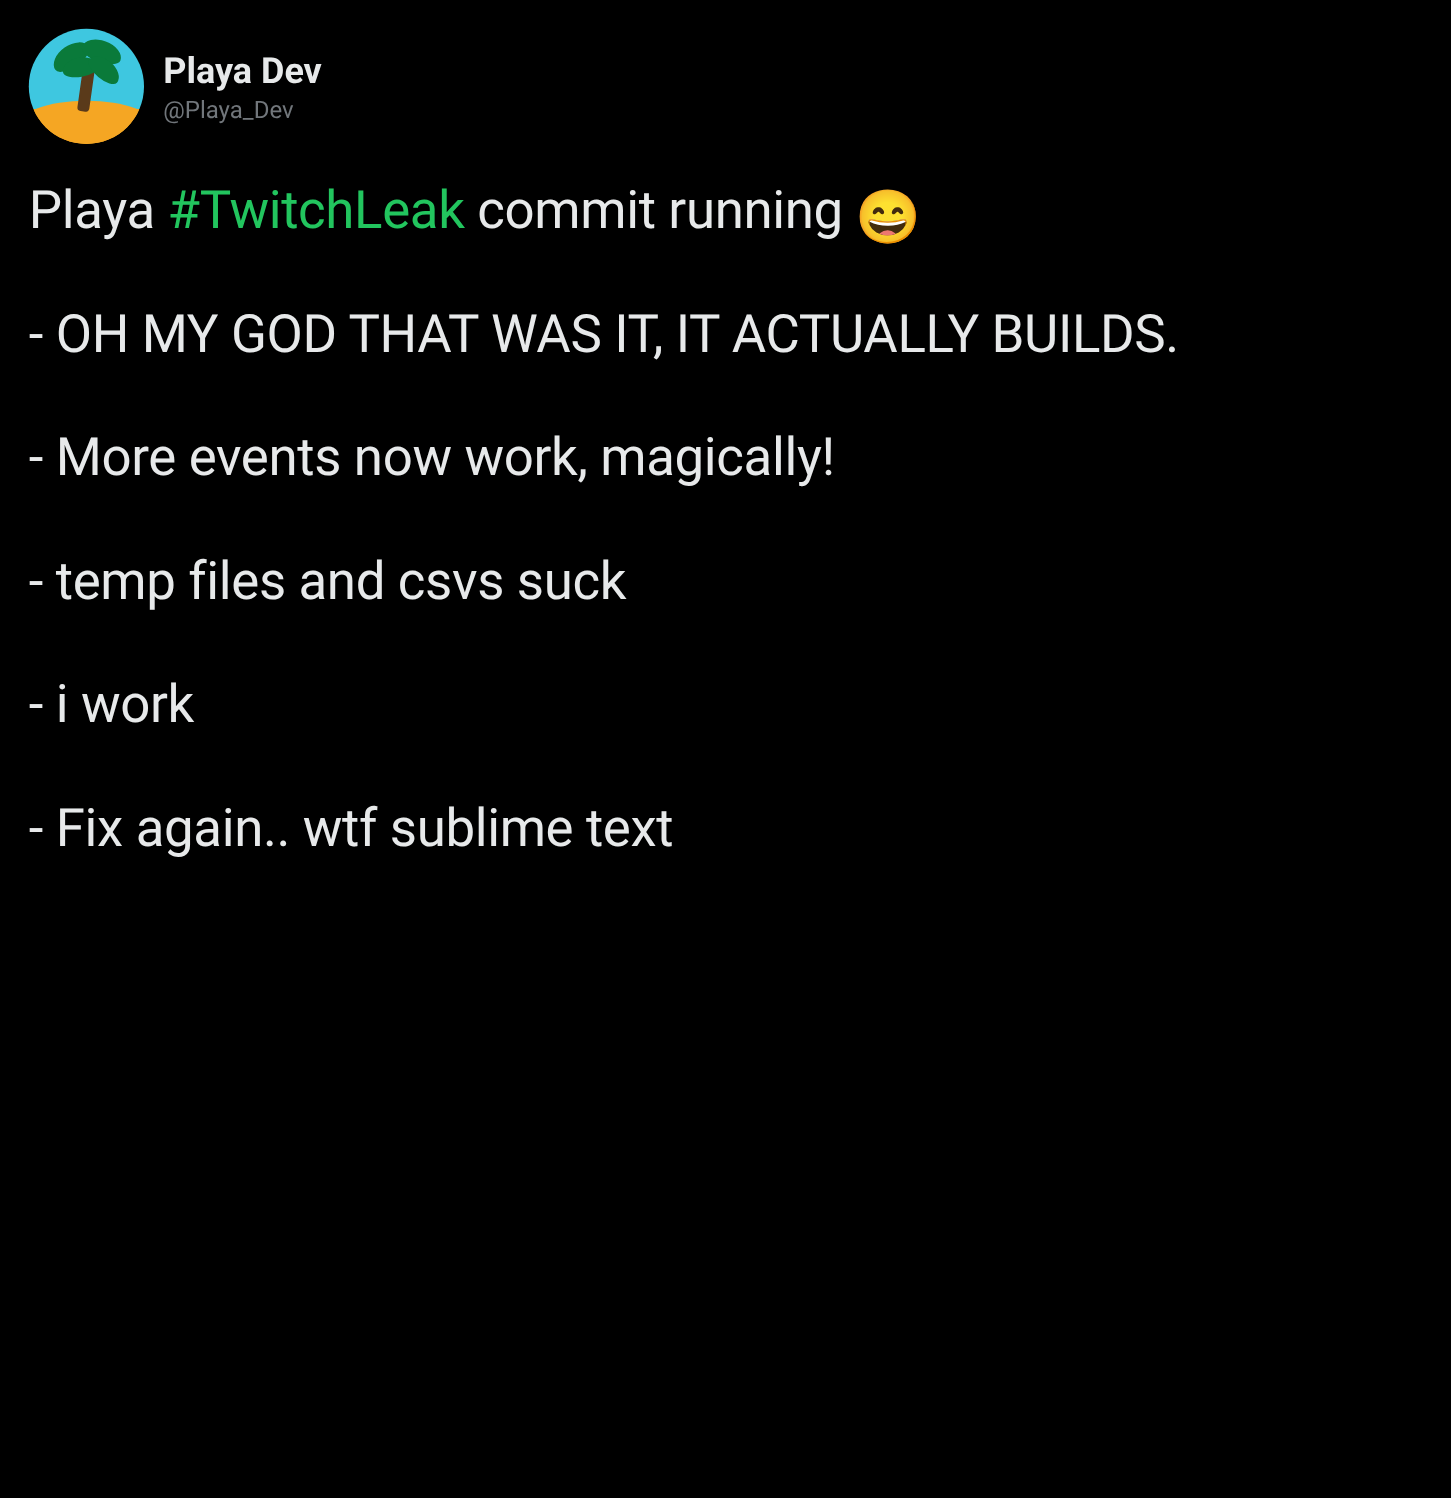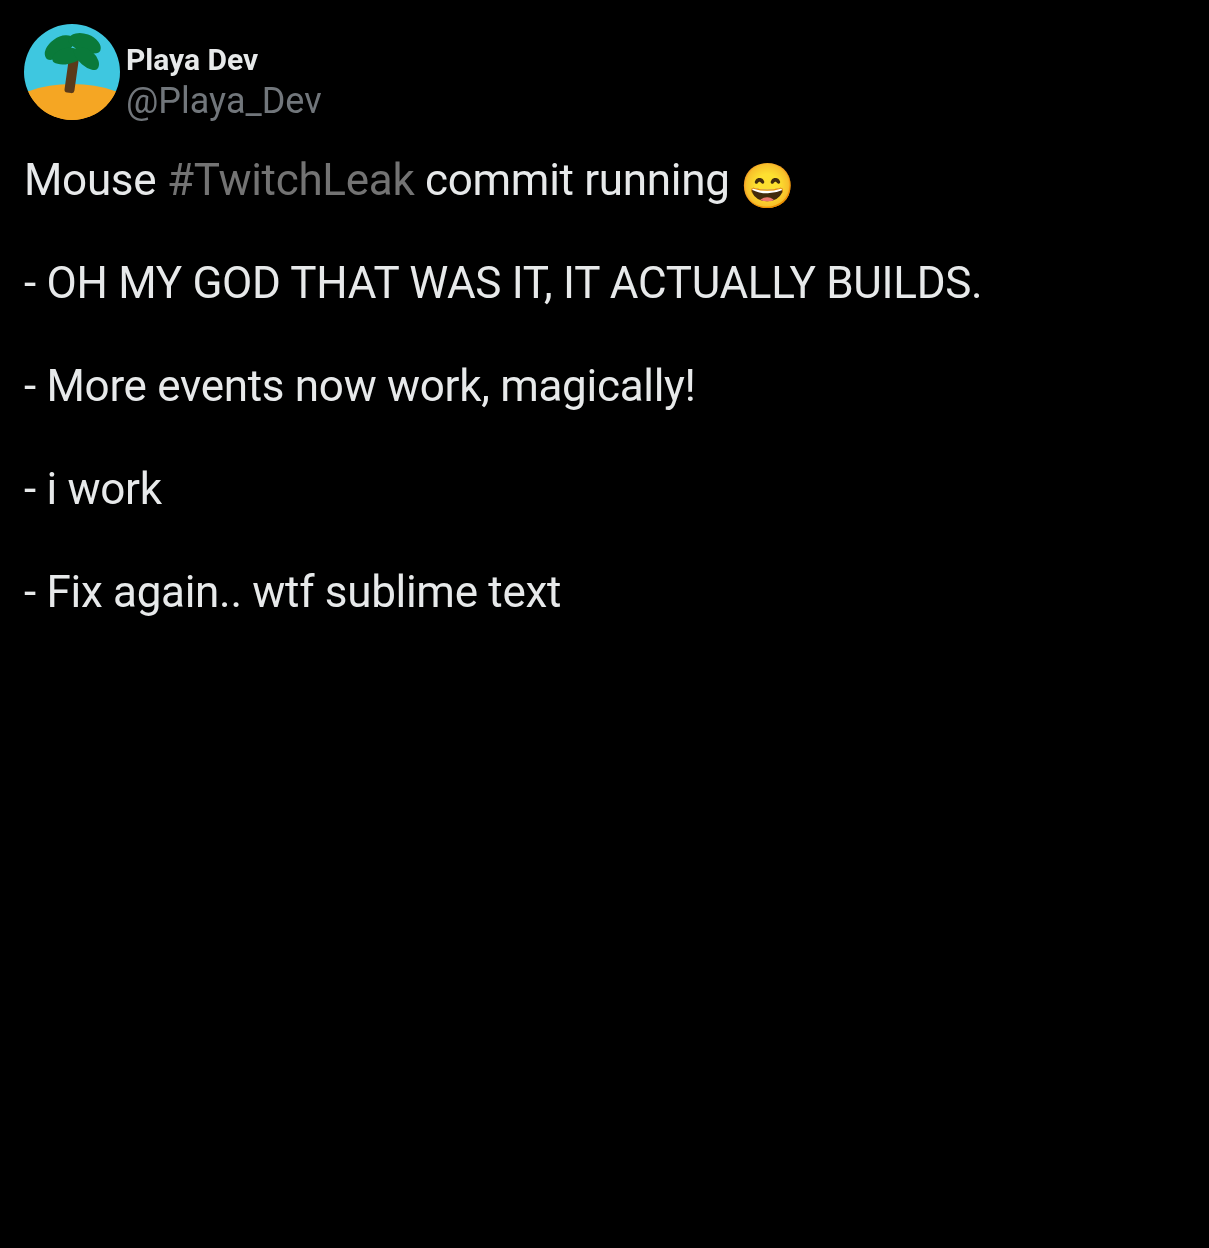--- a/index.html
+++ b/index.html
@@ -12,21 +12,21 @@
       color: #e7e9ea;
       font-family: -apple-system, BlinkMacSystemFont, "Segoe UI", Roboto, Helvetica, Arial, sans-serif;
       width: 1209px;
       height: 1248px;
       padding: 24px;
       overflow: hidden;
     }
     .header {
       display: flex;
       align-items: flex-start;
-      gap: 6px;
+      gap: 16px;
       margin-bottom: 28px;
     }
     .avatar {
       width: 96px;
       height: 96px;
       border-radius: 50%;
       background: linear-gradient(to bottom, #3ec7e0 0%, #3ec7e0 70%, #f5a623 70%, #f5a623 100%);
       position: relative;
       overflow: hidden;
       flex-shrink: 0;
@@ -69,36 +69,36 @@
       justify-content: center;
       padding-top: 18px;
     }
     .display-name {
       font-weight: 700;
       font-size: 30px;
       color: #e7e9ea;
       line-height: 1.2;
     }
     .handle {
-      font-size: 36px;
+      font-size: 20px;
       color: #71767b;
       line-height: 1.3;
     }
     .tweet-body {
       font-size: 44px;
       line-height: 1.25;
       color: #e7e9ea;
       font-weight: 400;
       letter-spacing: -0.3px;
     }
     .intro-line {
       margin-bottom: 48px;
     }
     .hashtag {
-      color: #737373;
+      color: #22c55e;
     }
     .emoji {
       display: inline-block;
       vertical-align: -6px;
       font-size: 44px;
       line-height: 1;
     }
     .msg {
       margin-bottom: 48px;
     }
@@ -118,19 +118,20 @@
     </div>
   </div>
   <div class="user-info">
     <div class="display-name">Playa Dev</div>
     <div class="handle">@Playa_Dev</div>
   </div>
 </div>
 
 <div class="tweet-body">
   <div class="intro-line">
-    <span>Mouse </span><span class="hashtag">#TwitchLeak</span><span> commit running </span><span class="emoji">😄</span>
+    <span>Playa </span><span class="hashtag">#TwitchLeak</span><span> commit running </span><span class="emoji">😄</span>
   </div>
   <div class="msg">- OH MY GOD THAT WAS IT, IT ACTUALLY BUILDS.</div>
   <div class="msg">- More events now work, magically!</div>
+  <div class="msg">- temp files and csvs suck</div>
   <div class="msg">- i work</div>
   <div class="msg">- Fix again.. wtf sublime text</div>
 </div>
 
 </body></html>

